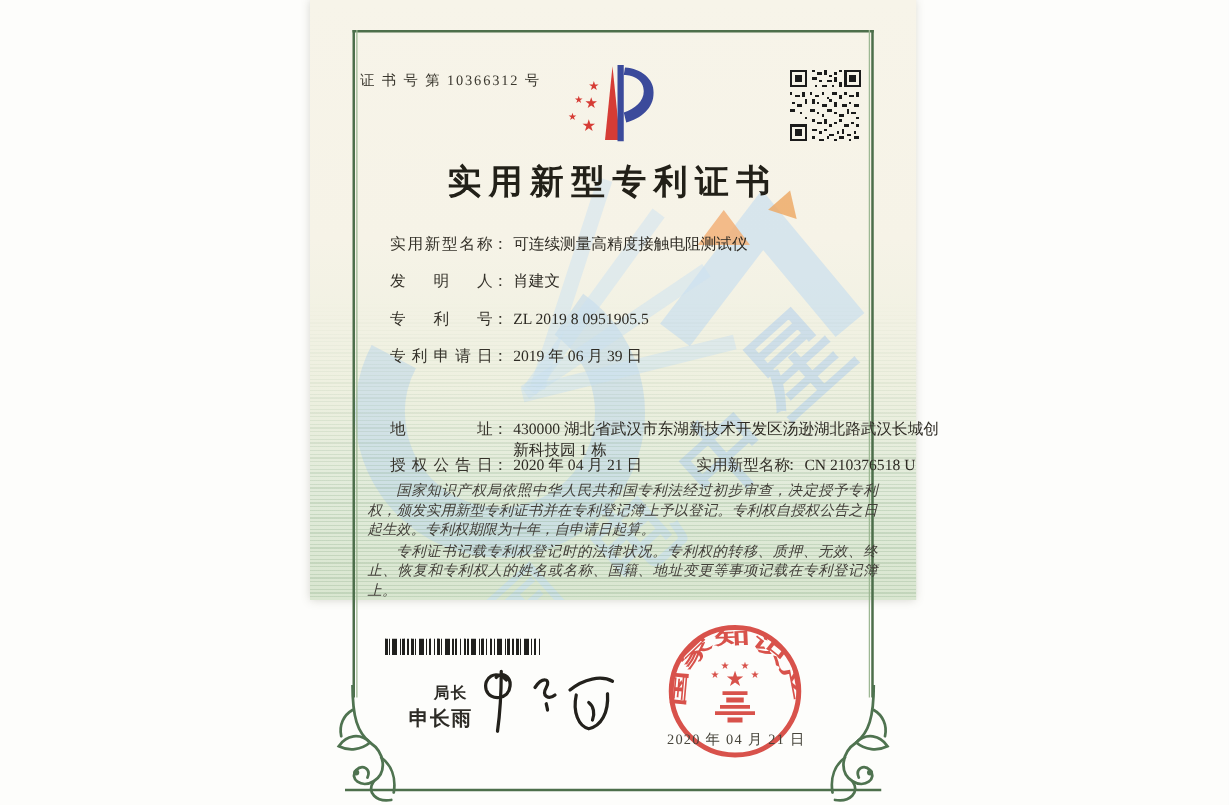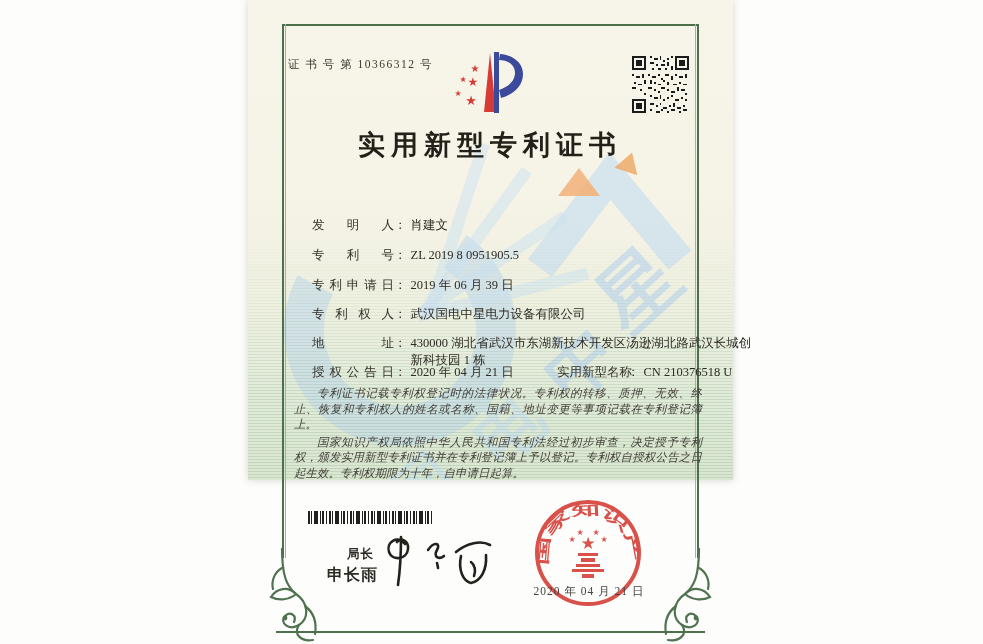--- a/index.html
+++ b/index.html
@@ -212,47 +212,47 @@
             <rect x="15" y="27" width="1" height="1"></rect>
           <rect x="18" y="28" width="1" height="1"></rect>
             <rect x="20" y="27" width="2" height="1"></rect>
             <rect x="24" y="28" width="1" height="1"></rect>
           <rect x="26" y="27" width="2" height="1"></rect>
         </g>
       </svg>
 
       <h1 class="title">实用新型专利证书</h1>
 
+      <div class="row" style="top:187px;">
+        <span class="f-label">实用新型名称</span><span class="colon">：</span><span class="val">可连续测量高精度接触电阻测试仪</span>
+      </div>
       <div class="row" style="top:217px;">
         <span class="f-label">发明人</span><span class="colon">：</span><span class="val">肖建文</span>
       </div>
       <div class="row" style="top:247px;">
         <span class="f-label">专利号</span><span class="colon">：</span><span class="val">ZL 2019 8 0951905.5</span>
       </div>
       <div class="row" style="top:277px;">
         <span class="f-label">专利申请日</span><span class="colon">：</span><span class="val">2019 年 06 月 39 日</span>
-      </div>
-      <div class="row" style="top:306px;">
-        <span class="f-label">专利权人</span><span class="colon">：</span><span class="val">武汉国电中星电力设备有限公司</span>
       </div>
       <div class="row row-addr" style="top:335px;">
         <span class="f-label">地址</span>
           <span class="colon">：</span>
           <span class="val">430000 湖北省武汉市东湖新技术开发区汤逊湖北路武汉长城创新科技园 1 栋</span>
       </div>
       <div class="row" style="top:364px;">
         <span class="f-label">授权公告日</span><span class="colon">：</span><span class="val">2020 年 04 月 21 日</span>
         <span class="pair2">
           <span class="f-label w70">实用新型名称</span><span class="colon">：</span><span class="val">CN 210376518 U</span>
         </span>
       </div>
 
       <div class="paras">
+        <p>国家知识产权局依照中华人民共和国专利法经过初步审查，决定授予专利权，颁发实用新型专利证书并在专利登记簿上予以登记。专利权自授权公告之日起生效。专利权期限为十年，自申请日起算。</p>
         <p>专利证书记载专利权登记时的法律状况。专利权的转移、质押、无效、终止、恢复和专利权人的姓名或名称、国籍、地址变更等事项记载在专利登记簿上。</p>
-        <p>国家知识产权局依照中华人民共和国专利法经过初步审查，决定授予专利权，颁发实用新型专利证书并在专利登记簿上予以登记。专利权自授权公告之日起生效。专利权期限为十年，自申请日起算。</p>
       </div>
 
       <div class="barcode"></div>
 
       <div class="sig-title">局长</div>
       <div class="sig-name">申长雨</div>
 
       <svg class="signature" viewBox="0 0 118 62">
         <g fill="none" stroke="#23211c" stroke-width="2.6" stroke-linecap="round">
           <path d="M25,15 C17,6 6,13 9,23 C12,32 27,31 28,20 C29,12 21,8 17,13"></path>

